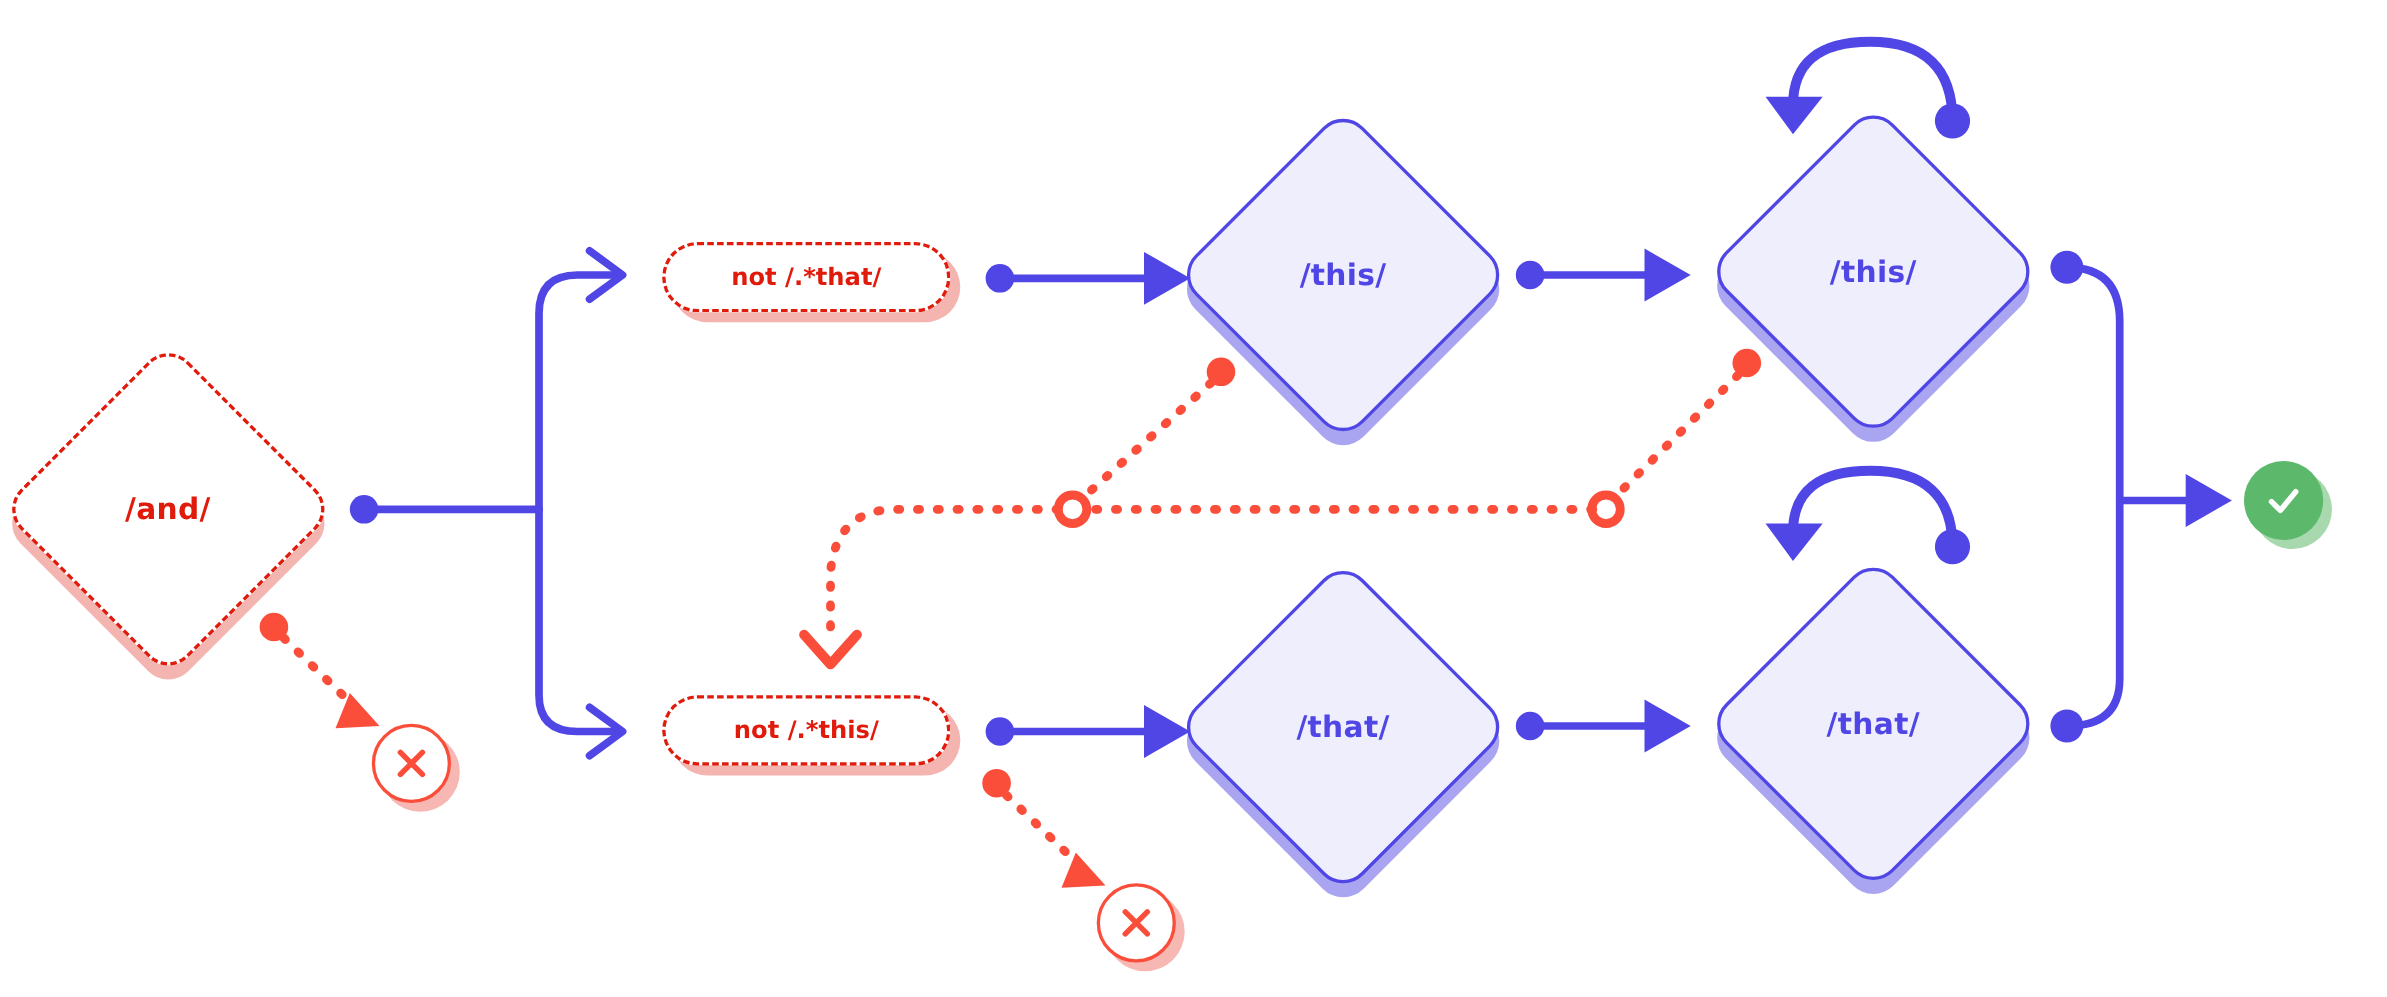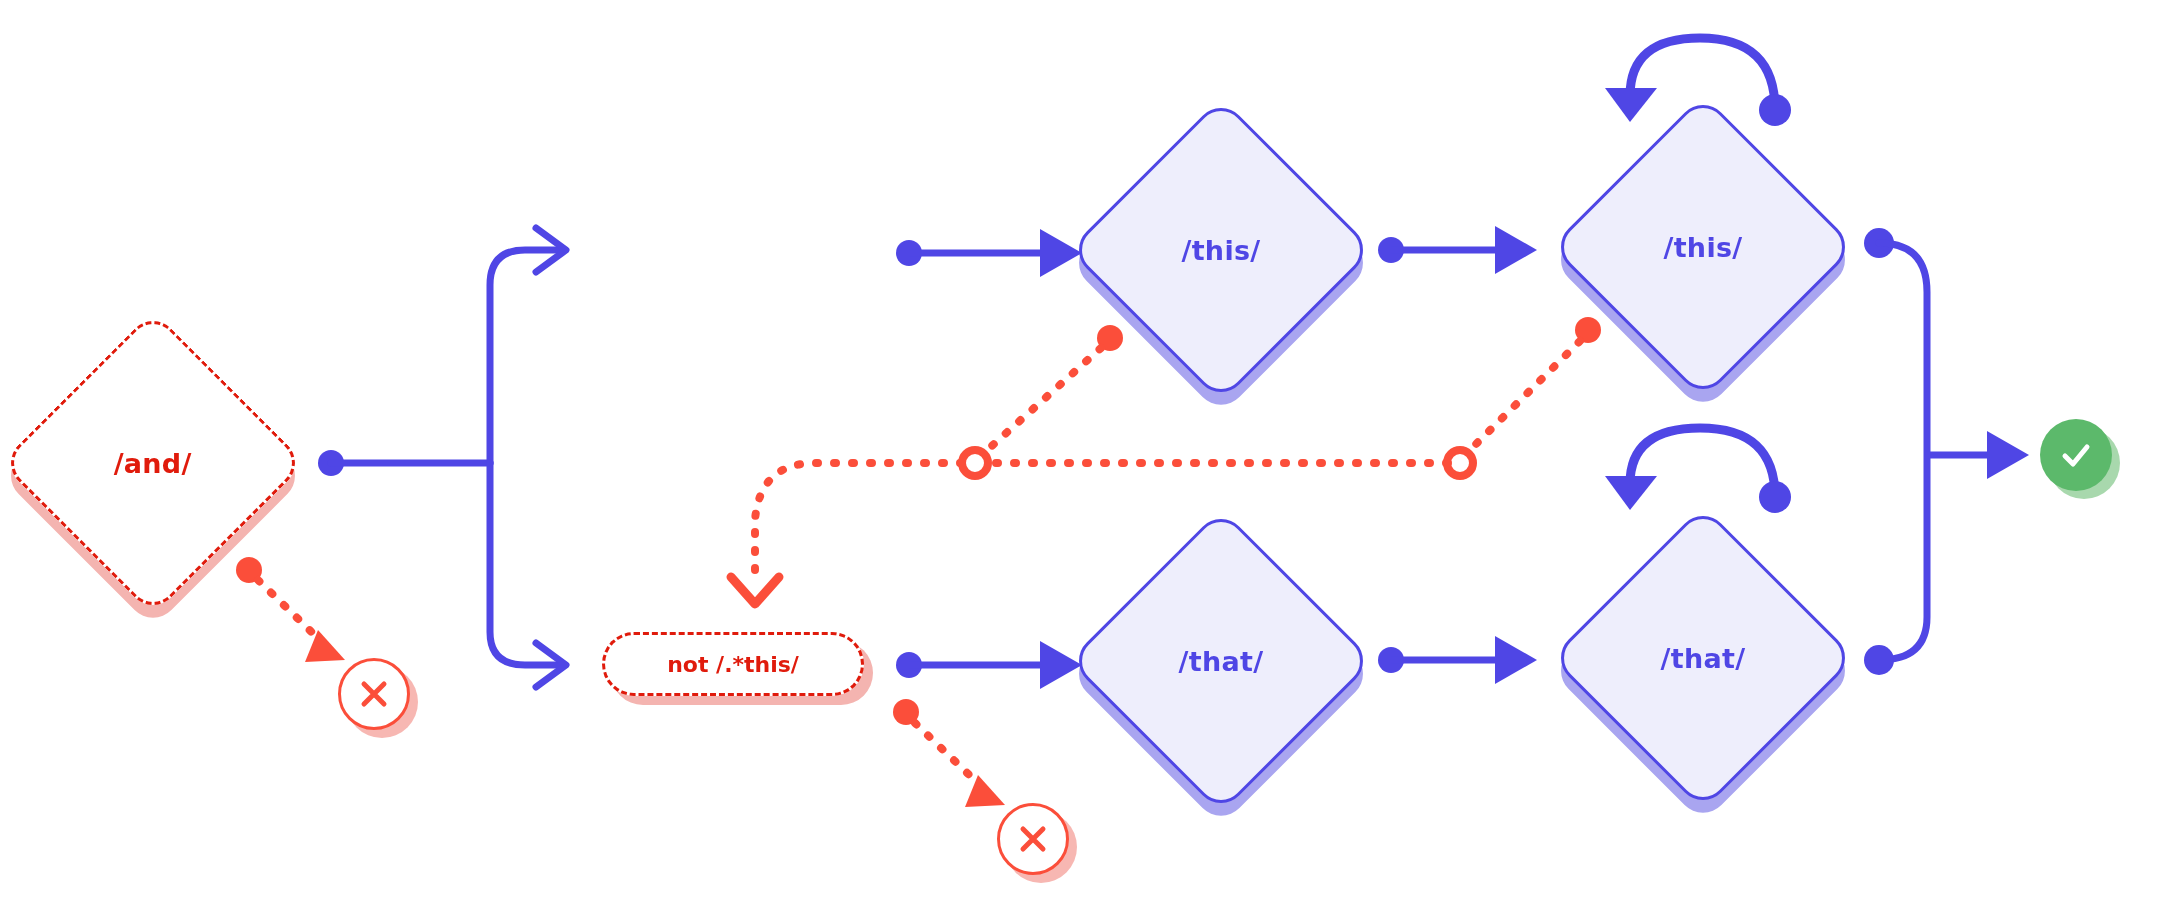--- a/index.html
+++ b/index.html
@@ -235,20 +235,26 @@
     </g>
   </svg>
 
   <div class="diamond-wrap d-red" style="left:45px; top:355px;">
     <div class="diamond-shadow"></div>
     <div class="diamond-face">
       <span class="diamond-label">/and/</span>
     </div>
   </div>
 
+  <div class="pill-wrap" style="left:602px; top:220px; width:262px;">
+    <div class="pill-shadow" style="width:262px;"></div>
+    <div class="pill-face" style="width:262px;">
+      <span class="pill-label">not /.*that/</span>
+    </div>
+  </div>
 
   <div class="pill-wrap" style="left:602px; top:632px; width:262px;">
     <div class="pill-shadow" style="width:262px;"></div>
     <div class="pill-face" style="width:262px;">
       <span class="pill-label">not /.*this/</span>
     </div>
   </div>
 
   <div class="diamond-wrap d-blue" style="left:1113px; top:142px;">
     <div class="diamond-shadow"></div>

